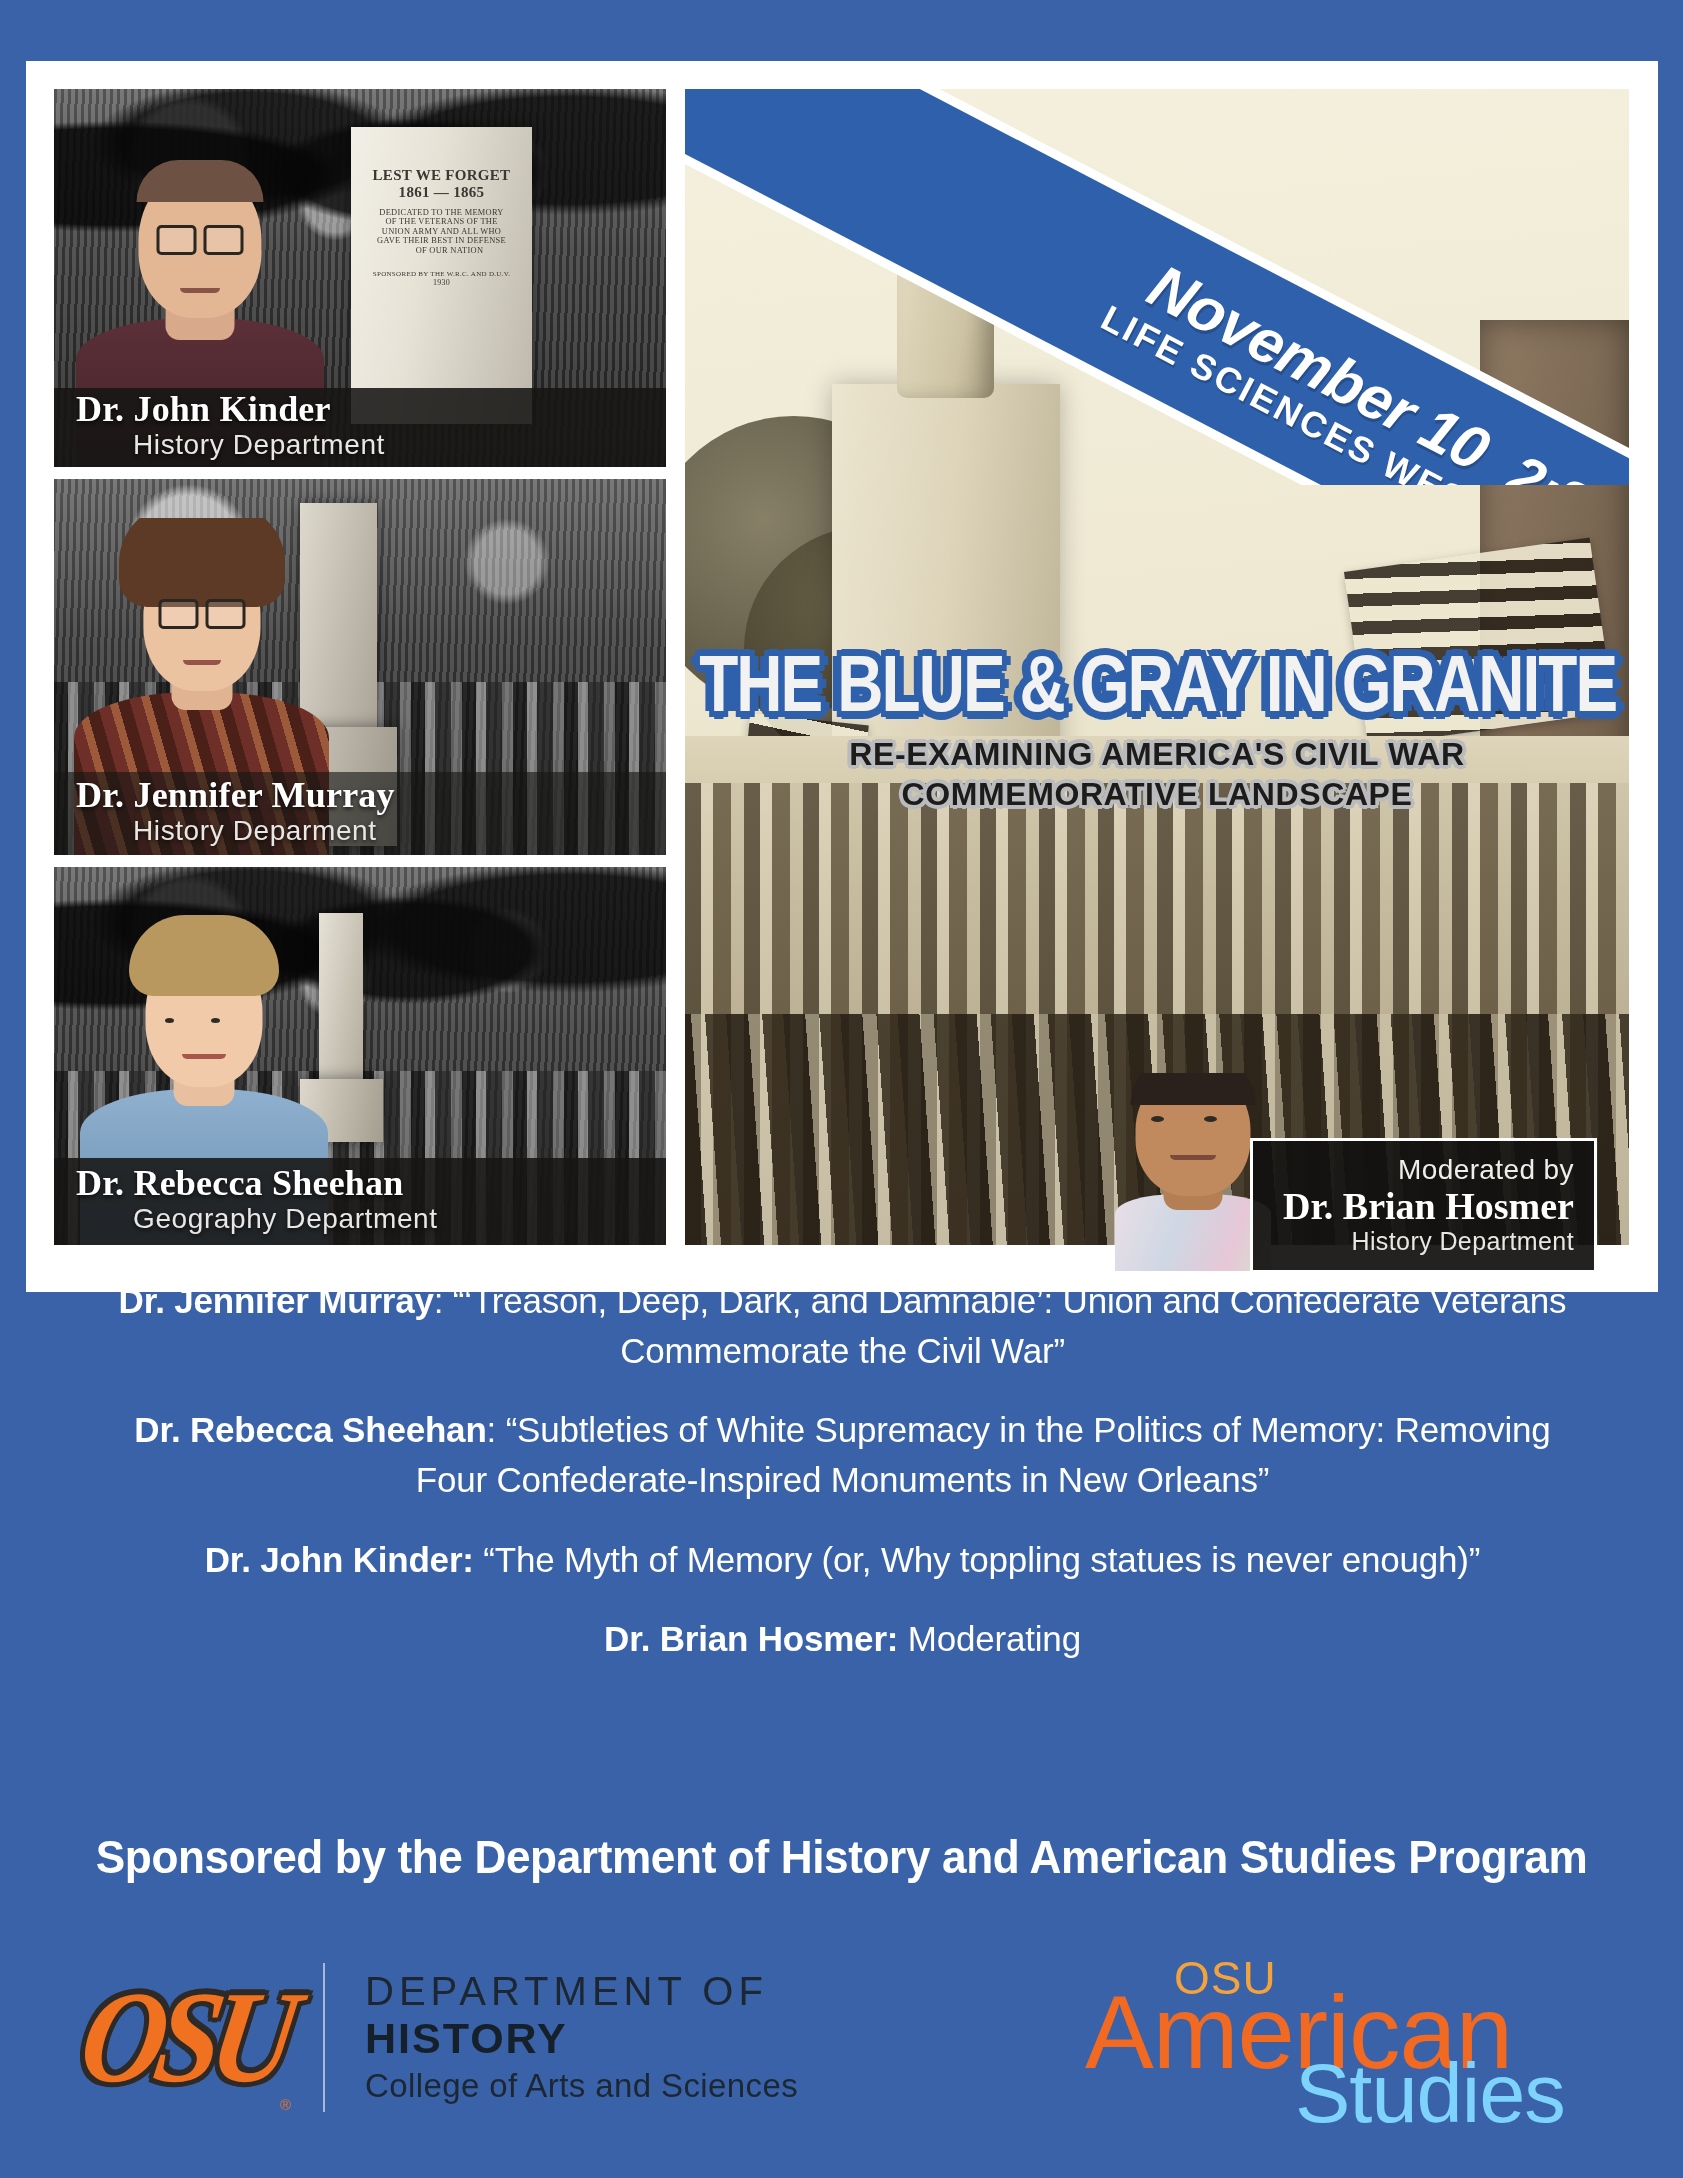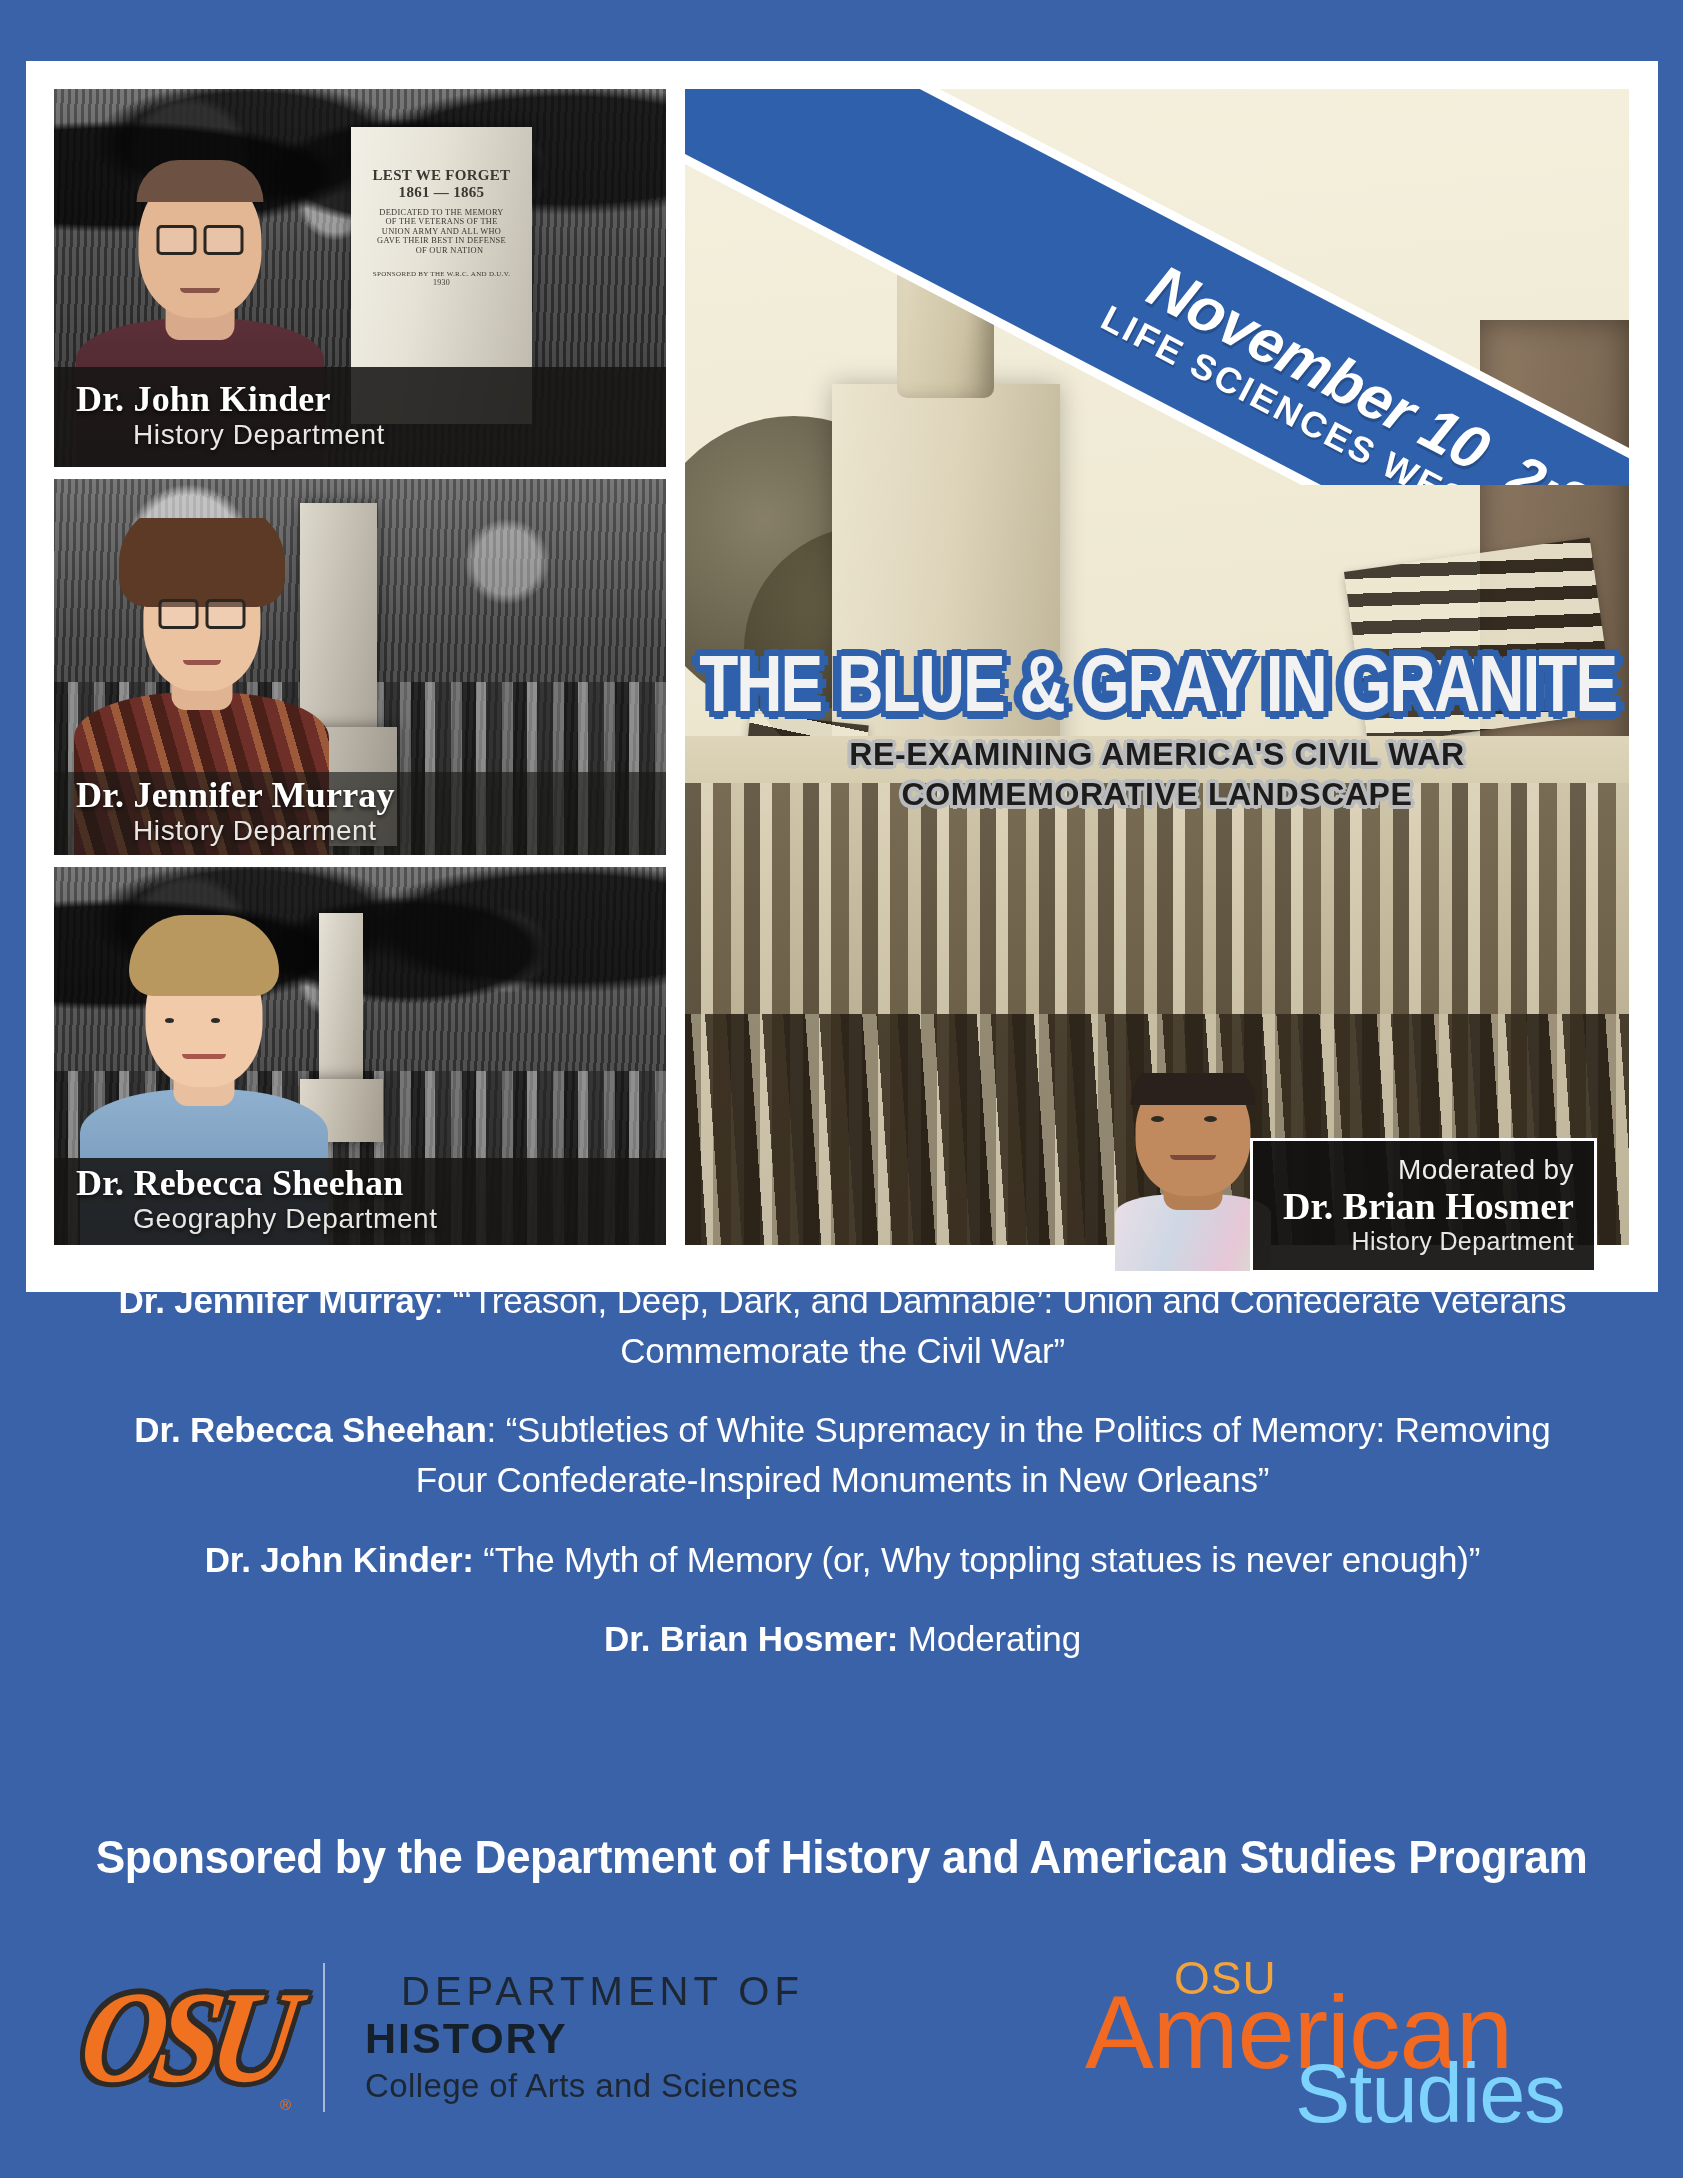--- a/index.html
+++ b/index.html
@@ -400,21 +400,21 @@
   #osu-reg{
     position:absolute; right:2px; bottom:18px;
     font-size:15px; color:#f0711f;
   }
   #osu-divider{
     width:2px; height:149px;
     background:rgba(255,255,255,.55);
     margin:0 40px 0 30px;
   }
   #dept-text .l1{
-    color:#1d2733; font-size:40px; letter-spacing:5px; font-weight:400; line-height:1.15;margin-left:36px;
+    color:#1d2733; font-size:40px; letter-spacing:5px; font-weight:400; line-height:1.15;
   }
   #dept-text .l2{
     color:#16202b; font-size:43px; letter-spacing:2px; font-weight:700; line-height:1.12;
   }
   #dept-text .l3{
     color:#1d2733; font-size:33px; letter-spacing:0.4px; font-weight:400; line-height:1.2; margin-top:4px;
   }
 
   #amstudies{
     position:absolute;
@@ -464,21 +464,21 @@
       <div class="p-neck" style="bottom:127px; width:69px; height:48px; background:#d9a98b;"></div>
       <div class="p-head" style="bottom:149px; width:123px; height:149px; background:#e3b694;"></div>
       <div class="p-hair" style="bottom:265px; width:127px; height:42px; background:#6d5243; border-radius:55px 55px 0 0;"></div>
       <div class="p-glass" style="bottom:212px;">
           <i></i>
           <i></i>
         </div>
       <div class="p-mouth" style="bottom:174px; width:40px; background:#8a5348;"></div>
     </div>
 
-    <div class="nameplate" style="left:0; bottom:0; width:100%; height:100px;">
+    <div class="nameplate" style="left:0; bottom:0; width:100%; height:79px;">
       <div class="nm">Dr. John Kinder</div>
       <div class="dept">History Department</div>
     </div>
   </div>
 
   <div class="left-photo" id="left-photo-2">
     <div class="archival crowd"></div>
 
     <div class="obelisk" style="left:246px; top:24px; width:77px; height:248px;
          background:linear-gradient(100deg,#ded9cd,#a9a296);"></div>

